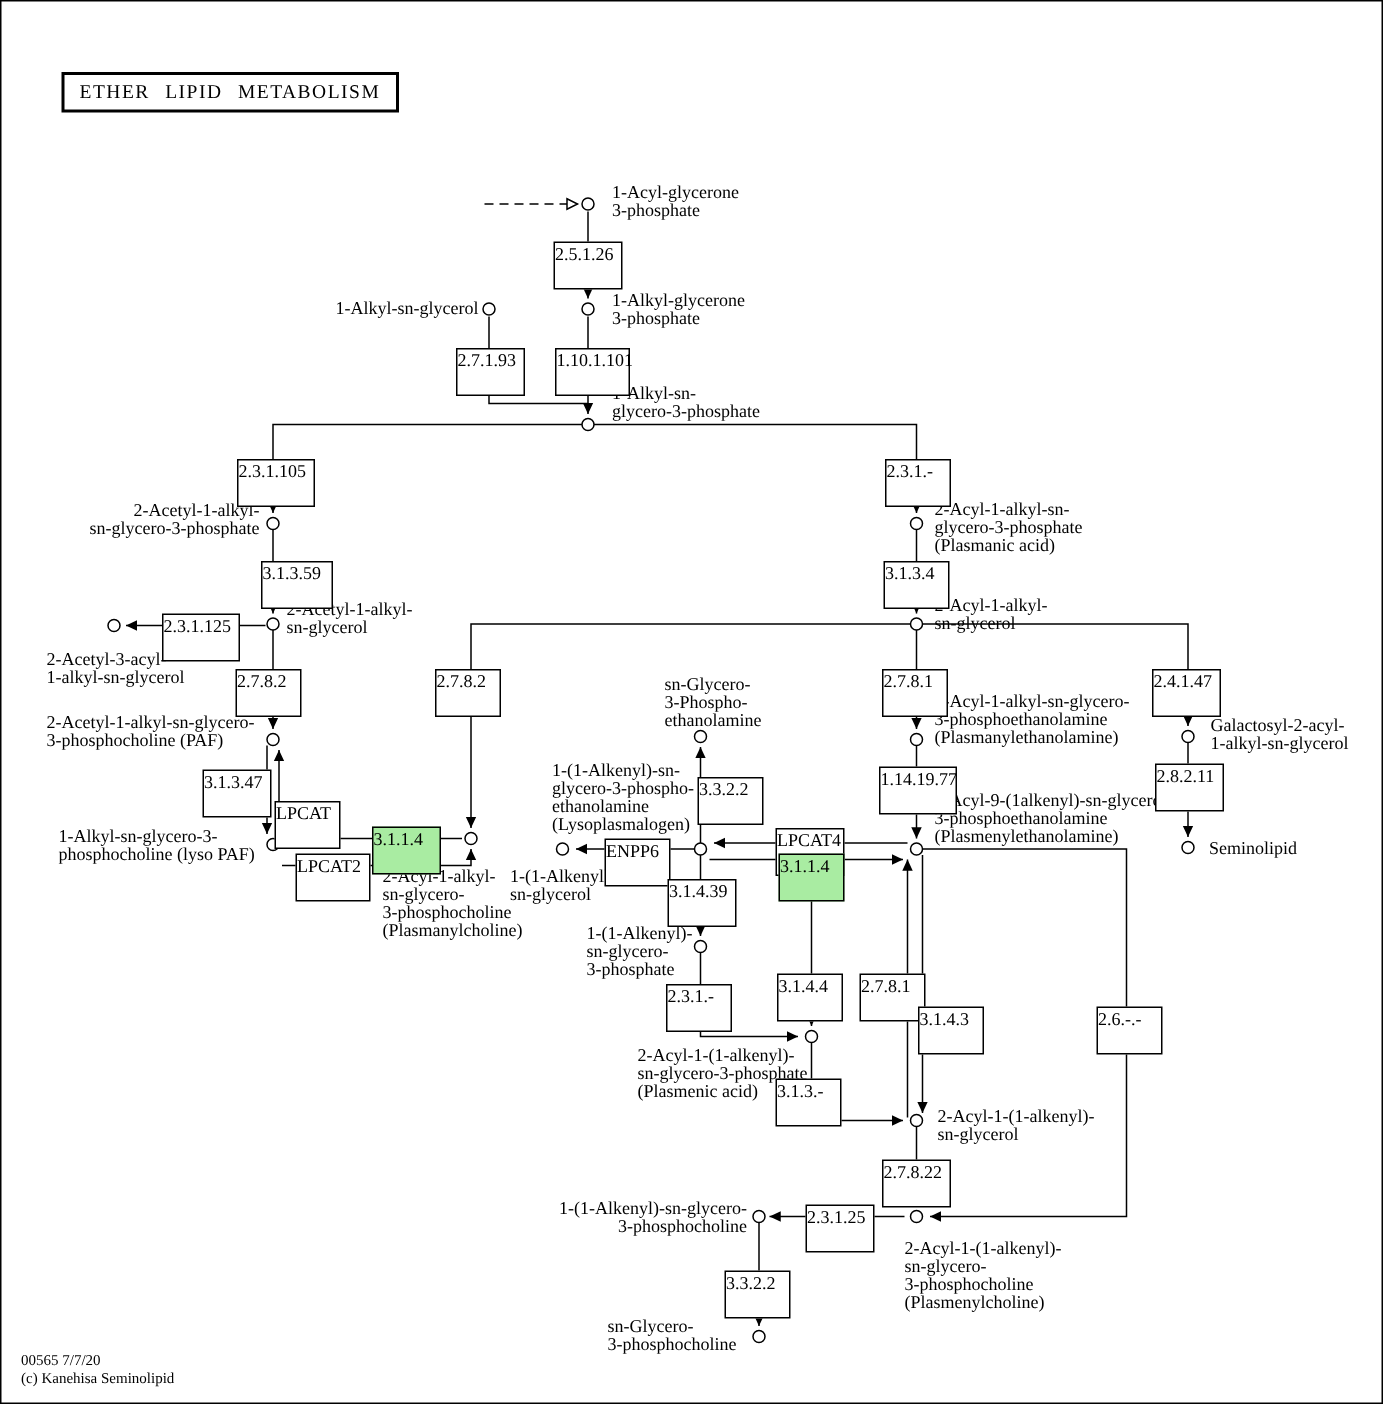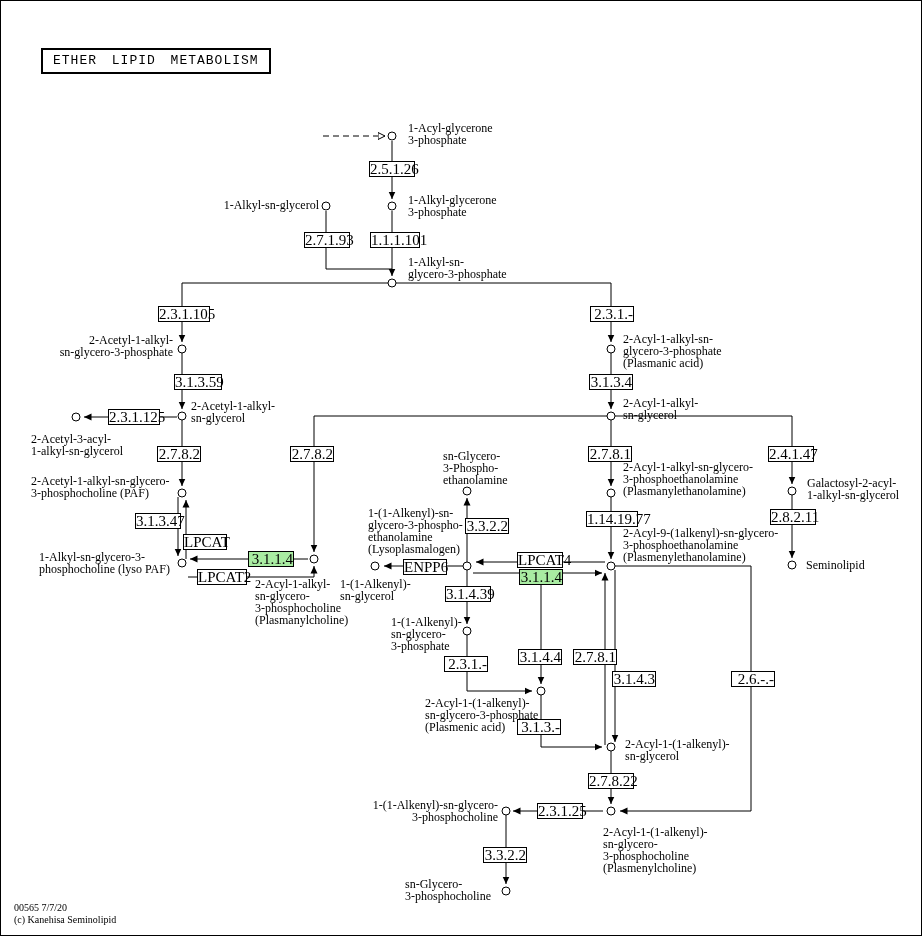--- a/index.html
+++ b/index.html
@@ -1,20 +1,20 @@
 <!DOCTYPE html>
 <html><head>
 <meta charset="utf-8">
 <style>
   html,body{margin:0;padding:0;background:#fff;}
   .page{position:relative;width:922px;height:936px;box-sizing:border-box;border:1px solid #000;background:#fff;overflow:hidden;font-family:"Liberation Serif",serif;}
   #wires{position:absolute;left:0;top:0;z-index:1;}
-  .title-box{position:absolute;left:40px;top:47px;box-sizing:border-box;border:2px solid #000;padding:3px 10px 4px;font-size:13px;letter-spacing:1px;word-spacing:6px;z-index:2;background:#fff;font-family:Liberation Mono, monospace;}
+  .title-box{position:absolute;left:40px;top:47px;box-sizing:border-box;border:2px solid #000;padding:3px 10px 4px;font-size:13px;letter-spacing:1px;word-spacing:6px;z-index:2;background:#fff;}
   .pathway-box{position:absolute;left:140px;top:122px;width:181px;height:26px;box-sizing:border-box;border:1px solid #000;border-radius:13px;font-size:11px;line-height:24px;text-align:center;z-index:2;background:#fff;}
-  .ebox{position:absolute;height:16px;box-sizing:border-box;border:1px solid #000;background:#fff;font-size:15px;line-height:14px;text-align:right;z-index:3;cursor:pointer;}
+  .ebox{position:absolute;height:32px;box-sizing:border-box;border:1px solid #000;background:#fff;font-size:12px;line-height:14px;text-align:left;z-index:3;cursor:pointer;}
   .cpd{position:absolute;font-size:12px;line-height:12px;white-space:pre-line;z-index:2;}
   .r{text-align:right;}
   .footer-line{position:absolute;left:13px;font-size:10px;line-height:12px;z-index:2;}
 </style>
 </head>
 <body>
 
 <div class="page">
 
   <svg id="wires" width="922" height="936">
@@ -89,21 +89,21 @@
       <circle cx="505" cy="890" r="4"></circle>
     </g>
   </svg>
 
   <div class="title-box">ETHER  LIPID  METABOLISM</div>
   <div class="footer-line" style="top:901px">00565 7/7/20</div>
   <div class="footer-line" style="top:913px">(c) Kanehisa Seminolipid</div>
 
   <div class="ebox" style="left:368px;top:160px;width:46px">2.5.1.26</div>
   <div class="ebox" style="left:303px;top:231px;width:46px">2.7.1.93</div>
-  <div class="ebox" style="left:369px;top:231px;width:50px">1.1.1.101</div>
+  <div class="ebox" style="left:369px;top:231px;width:50px">1.10.1.101</div>
   <div class="ebox" style="left:157px;top:305px;width:52px">2.3.1.105</div>
   <div class="ebox" style="left:173px;top:373px;width:48px">3.1.3.59</div>
   <div class="ebox" style="left:107px;top:408px;width:52px">2.3.1.125</div>
   <div class="ebox" style="left:156px;top:445px;width:44px">2.7.8.2</div>
   <div class="ebox" style="left:134px;top:512px;width:46px">3.1.3.47</div>
   <div class="ebox" style="left:182px;top:533px;width:44px">LPCAT</div>
   <div class="ebox" style="left:196px;top:568px;width:50px">LPCAT2</div>
   <div class="ebox hl" style="left: 247px; top: 550px; width: 46px; background: rgb(169, 236, 162);">3.1.1.4</div>
   <div class="ebox" style="left:289px;top:445px;width:44px">2.7.8.2</div>
   <div class="ebox" style="left:589px;top:305px;width:44px">2.3.1.-</div>

